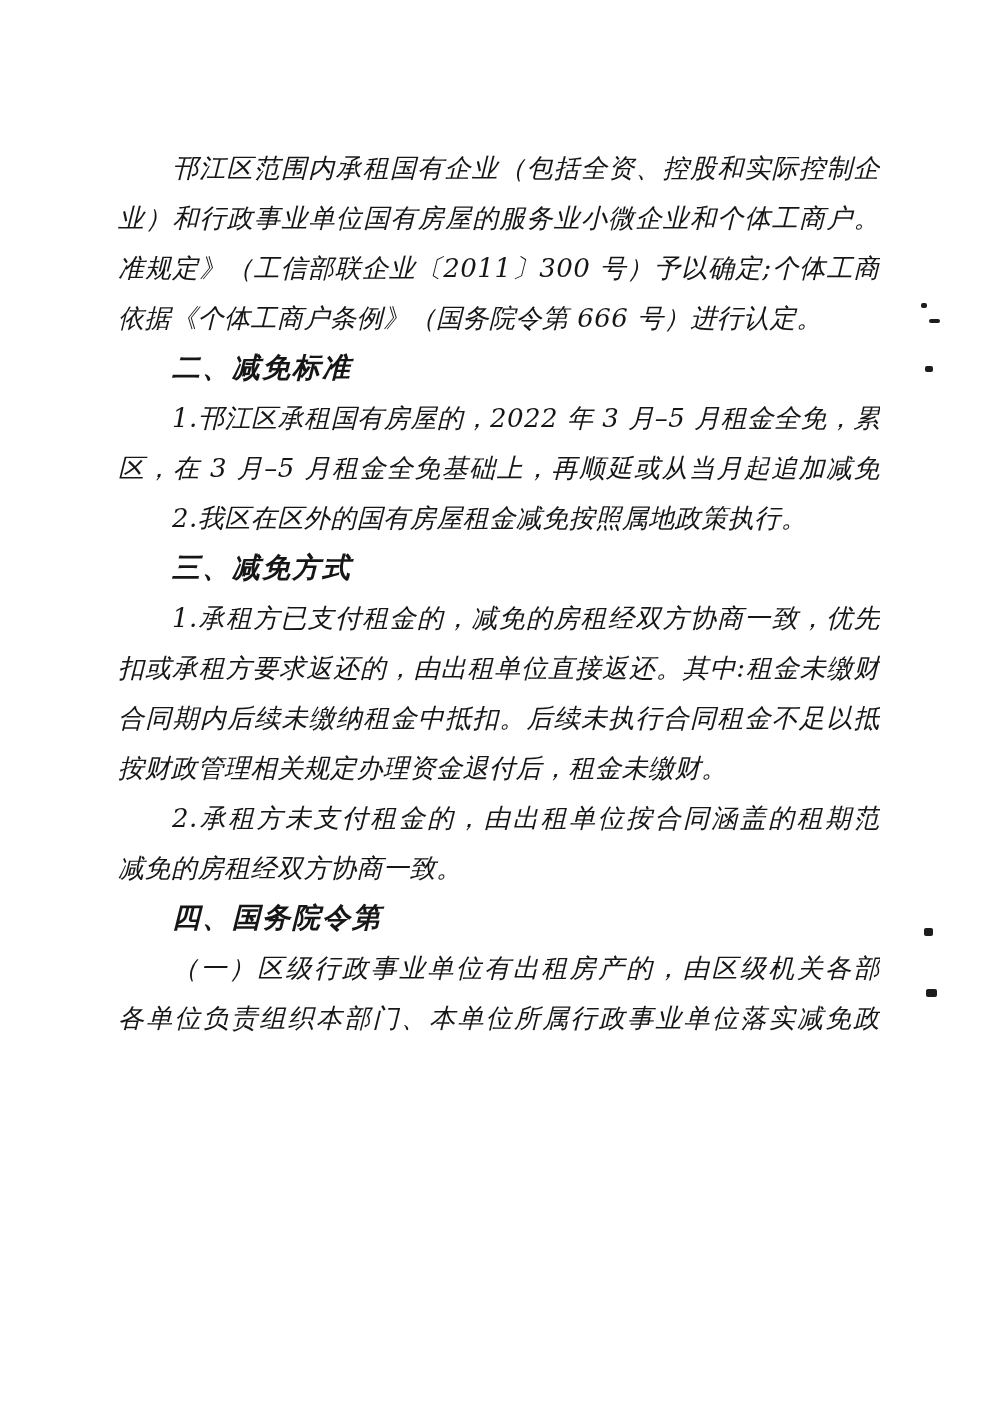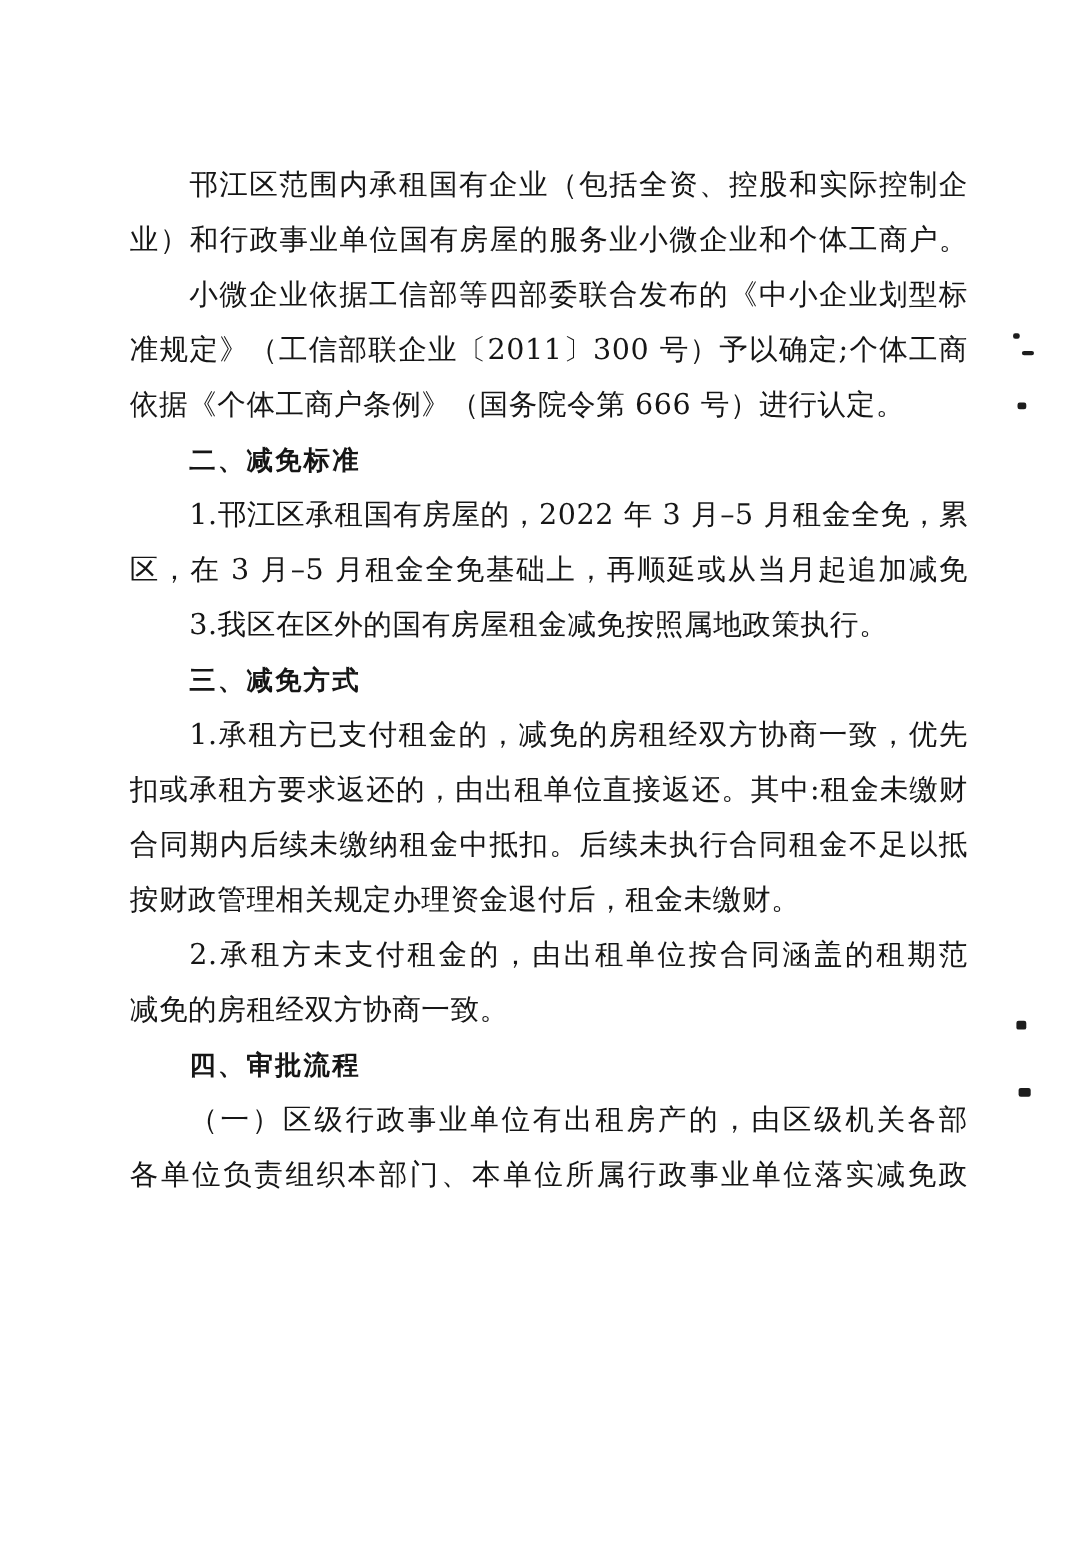--- a/index.html
+++ b/index.html
@@ -9,20 +9,21 @@
   }
   .page {
     position: relative;
     width: 992px;
     height: 1406px;
     margin: 0 auto;
     background: #ffffff;
     overflow: hidden;
     font-family: "DejaVu Serif", "Liberation Serif", serif;
     color: #161616;
+    font-style: italic;
   }
   .text-block {
     position: absolute;
     left: 118px;
     top: 143px;
     width: 762px;
   }
   .line {
     height: 50px;
     line-height: 50px;
@@ -36,51 +37,50 @@
   .line.fill {
     text-align-last: justify;
     white-space: normal;
   }
   .line.indent {
     text-indent: 54px;
   }
   .line.heading {
     font-family: "DejaVu Sans", "Liberation Sans", sans-serif;
     font-weight: bold;
-    font-size: 24px;
+    font-size: 28px;
     letter-spacing: 2px;
   }
   .speckle {
     position: absolute;
     background: #1d1d1d;
     border-radius: 2px;
   }
 </style>
 </head>
 <body>
 
 <div class="page">
   <div class="text-block" id="doc">
       <div class="line indent fill">邗江区范围内承租国有企业（包括全资、控股和实际控制企</div>
       <div class="line fill">业）和行政事业单位国有房屋的服务业小微企业和个体工商户。</div>
-      <div class="line indent fill">小微企业依据工信部等四部委联合发布的《中小企业划型标</div>
       <div class="line fill">准规定》（工信部联企业〔2011〕300 号）予以确定;个体工商户</div>
       <div class="line">依据《个体工商户条例》（国务院令第 666 号）进行认定。</div>
       <div class="line heading indent">二、减免标准</div>
       <div class="line indent fill">1.邗江区承租国有房屋的，2022 年 3 月–5 月租金全免，累计</div>
       <div class="line fill">区，在 3 月–5 月租金全免基础上，再顺延或从当月起追加减免 3</div>
-      <div class="line indent">3.我区在区外的国有房屋租金减免按照属地政策执行。</div>
+      <div class="line indent">2.我区在区外的国有房屋租金减免按照属地政策执行。</div>
       <div class="line heading indent">三、减免方式</div>
       <div class="line indent fill">1.承租方已支付租金的，减免的房租经双方协商一致，优先从</div>
       <div class="line fill">扣或承租方要求返还的，由出租单位直接返还。其中:租金未缴财</div>
       <div class="line fill">合同期内后续未缴纳租金中抵扣。后续未执行合同租金不足以抵</div>
       <div class="line">按财政管理相关规定办理资金退付后，租金未缴财。</div>
       <div class="line indent fill">2.承租方未支付租金的，由出租单位按合同涵盖的租期范围，</div>
       <div class="line">减免的房租经双方协商一致。</div>
-      <div class="line heading indent">四、审批流程</div>
+      <div class="line heading indent">四、国务院令第</div>
       <div class="line indent fill">（一）区级行政事业单位有出租房产的，由区级机关各部门、</div>
       <div class="line fill">各单位负责组织本部门、本单位所属行政事业单位落实减免政策，</div>
     </div>
   <div id="speckles">
       <div class="speckle" style="left: 921px; top: 303px; width: 6px; height: 5px;"></div>
       <div class="speckle" style="left: 929px; top: 319px; width: 11px; height: 4px;"></div>
       <div class="speckle" style="left: 925px; top: 366px; width: 8px; height: 6px;"></div>
       <div class="speckle" style="left: 924px; top: 928px; width: 9px; height: 8px;"></div>
       <div class="speckle" style="left: 926px; top: 989px; width: 11px; height: 8px;"></div>
     </div>

